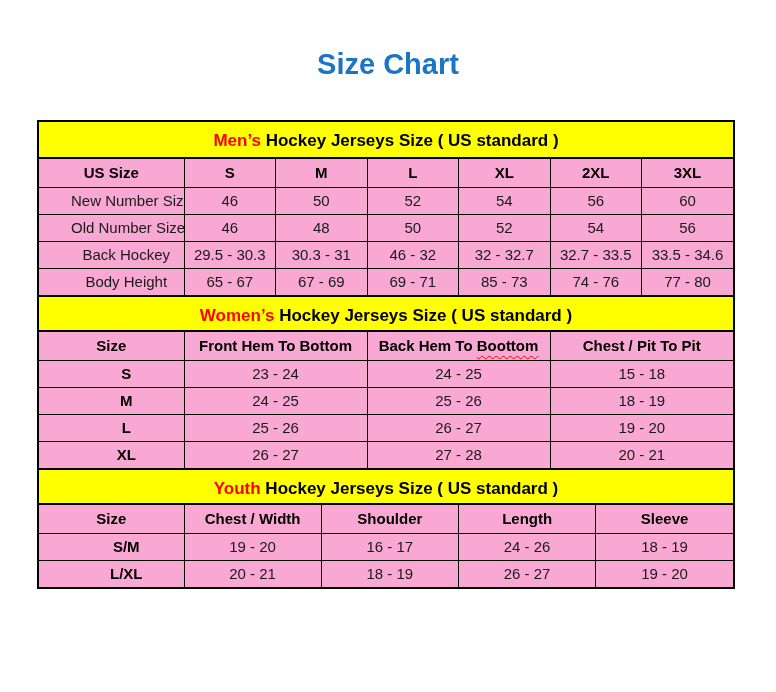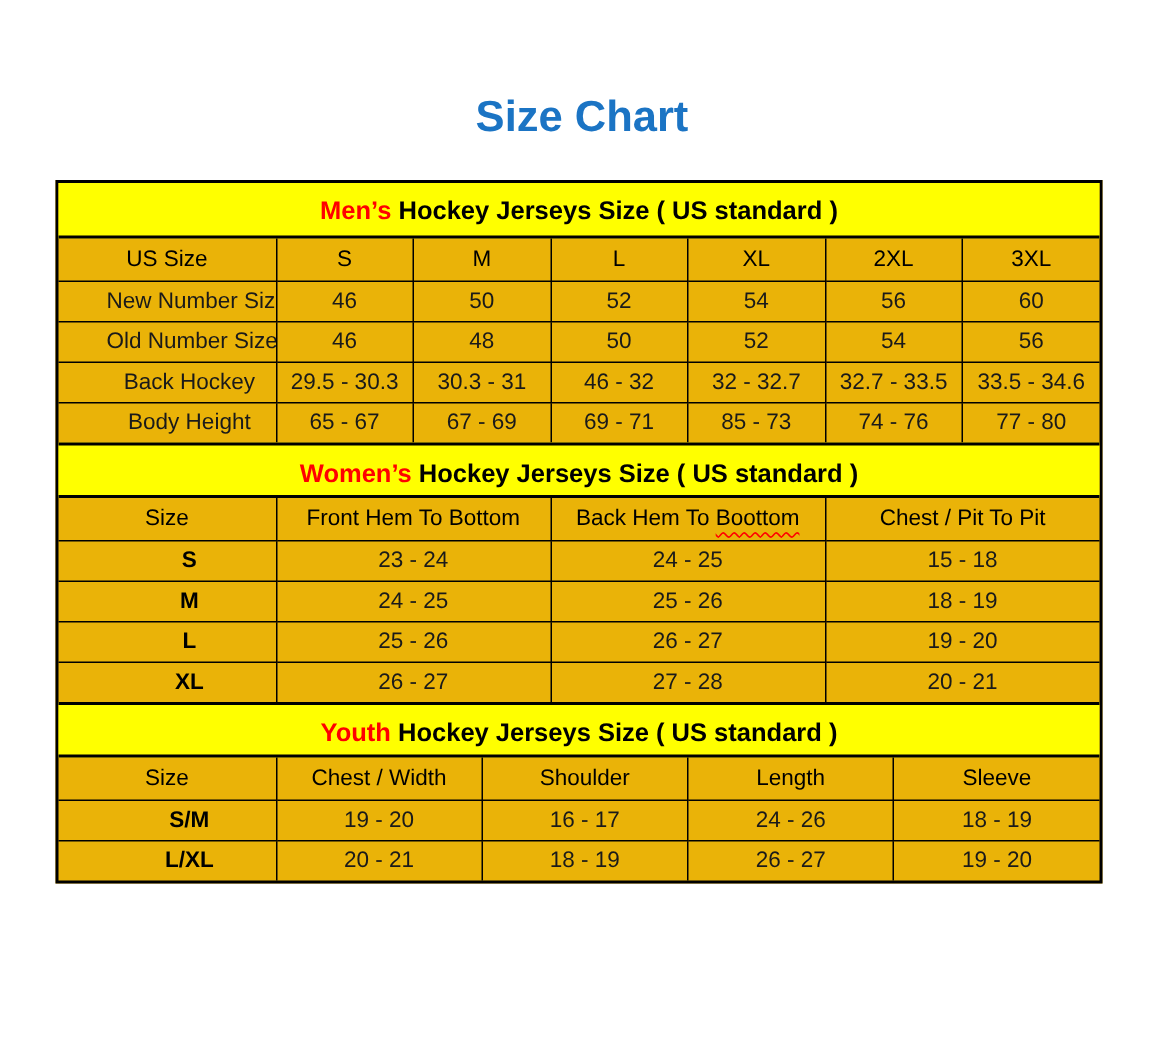--- a/index.html
+++ b/index.html
@@ -10,49 +10,49 @@
     --text_color:#1A1A1A;
   }
   *{box-sizing:border-box;}
   html,body{margin:0;padding:0;}
   body{
     width:776px;height:692px;background:#FFFFFF;
     font-family:"Liberation Sans",sans-serif;color:var(--text_color);
     overflow:hidden;
   }
   .page-title{
-    margin:0;padding-top:62px;height:100px;
+    margin:0;padding-top:48px;height:100px;
     text-align:center;font-size:29px;font-weight:bold;
     color:var(--title_blue);letter-spacing:0px;
   }
   .chart-frame{
     margin:20px 0 0 37px;width:698px;
     border:2px solid var(--border_black);
-    background:#eab308;
+    background:#f9a8d4;
   }
   .section-header{
     background:var(--header_bg);
     text-align:center;font-weight:bold;font-size:17px;
     height:37px;line-height:37px;color:#000000;
     border-bottom:2px solid var(--border_black);
     white-space:pre;
   }
   .section-header:not(:first-child){border-top:2px solid var(--border_black);}
   .section-header .red-word{color:var(--accent_red);}
   table{
     border-collapse:collapse;table-layout:fixed;width:100%;
     border:hidden;
   }
   th,td{
     border:1px solid var(--border_black);
     text-align:center;vertical-align:middle;
     font-size:15px;padding:1px 2px;height:27px;
     overflow:hidden;white-space:nowrap;
   }
-  thead th{font-weight:normal;height:28px;color:#000000;}
+  thead th{font-weight:bold;height:28px;color:#000000;}
   col.first-col{width:145px;}
   td.label-cell{font-weight:bold;color:#000000;padding-left:32px;}
   table[data-section="mens"] td.label-cell{font-weight:normal;color:var(--text_color);}
   .squiggle{
     text-decoration-line:underline;
     text-decoration-style:wavy;
     text-decoration-color:var(--accent_red);
     text-decoration-thickness:1px;
     text-underline-offset:4px;
     text-decoration-skip-ink:none;

